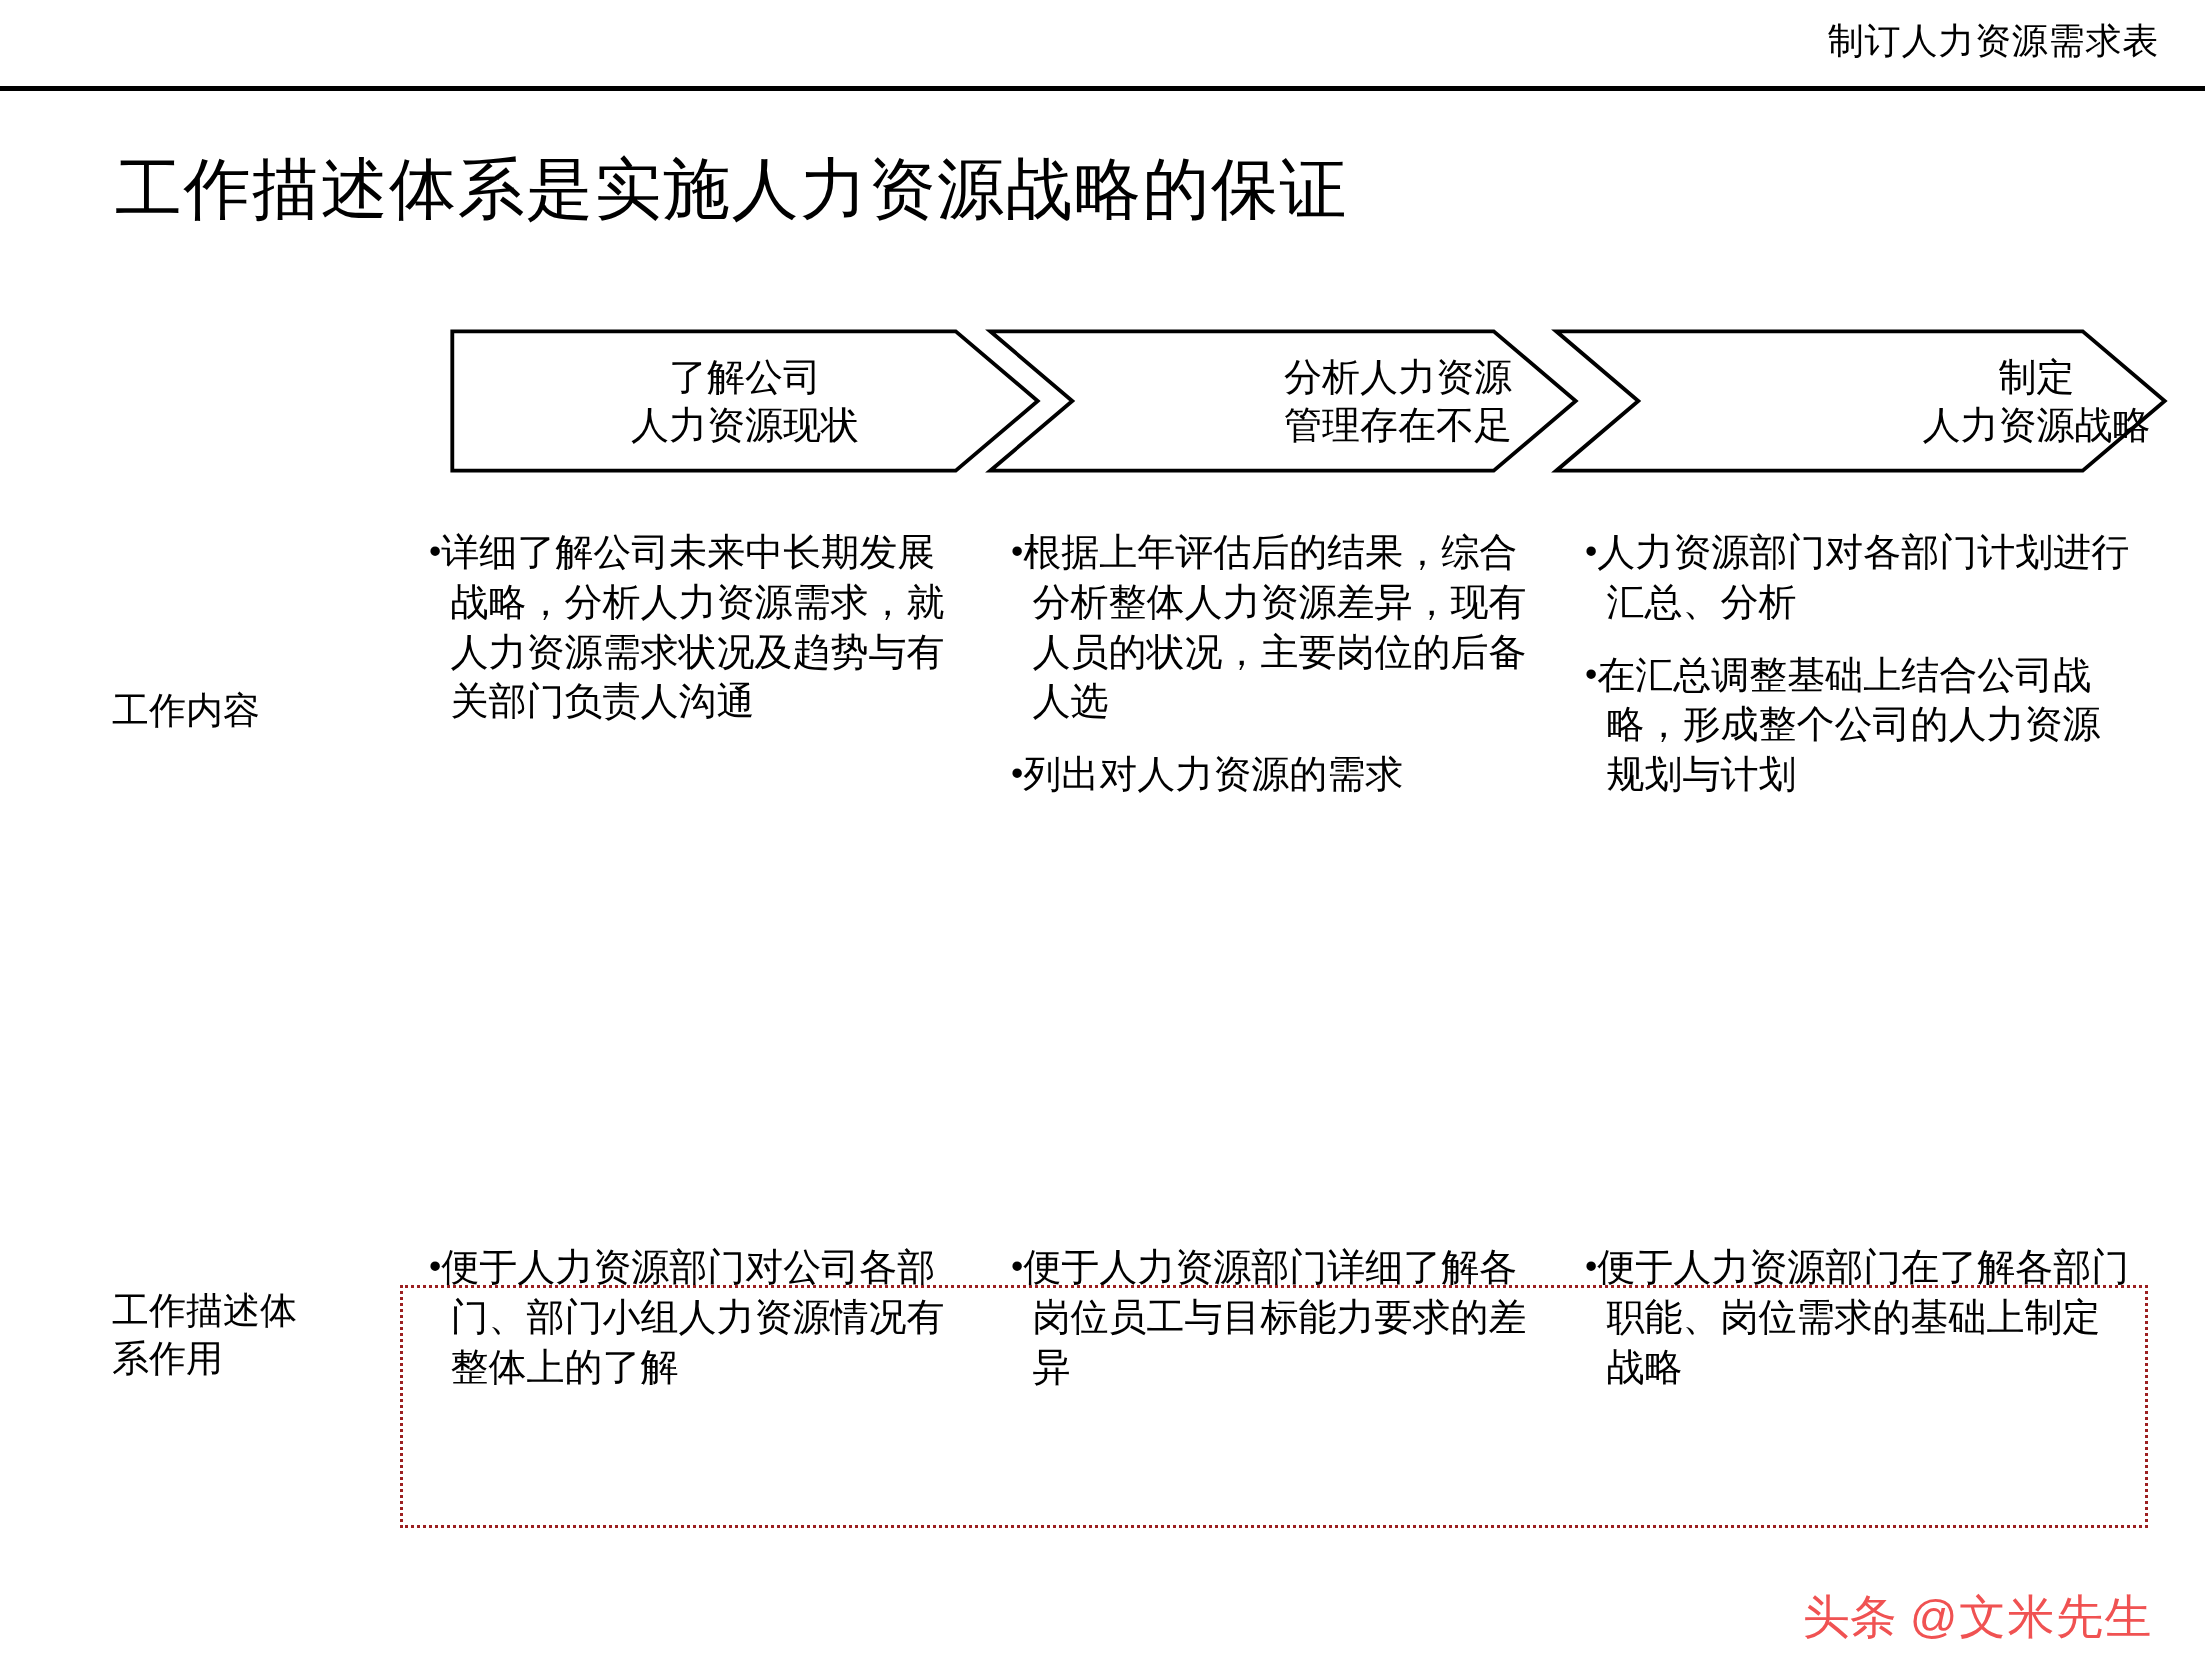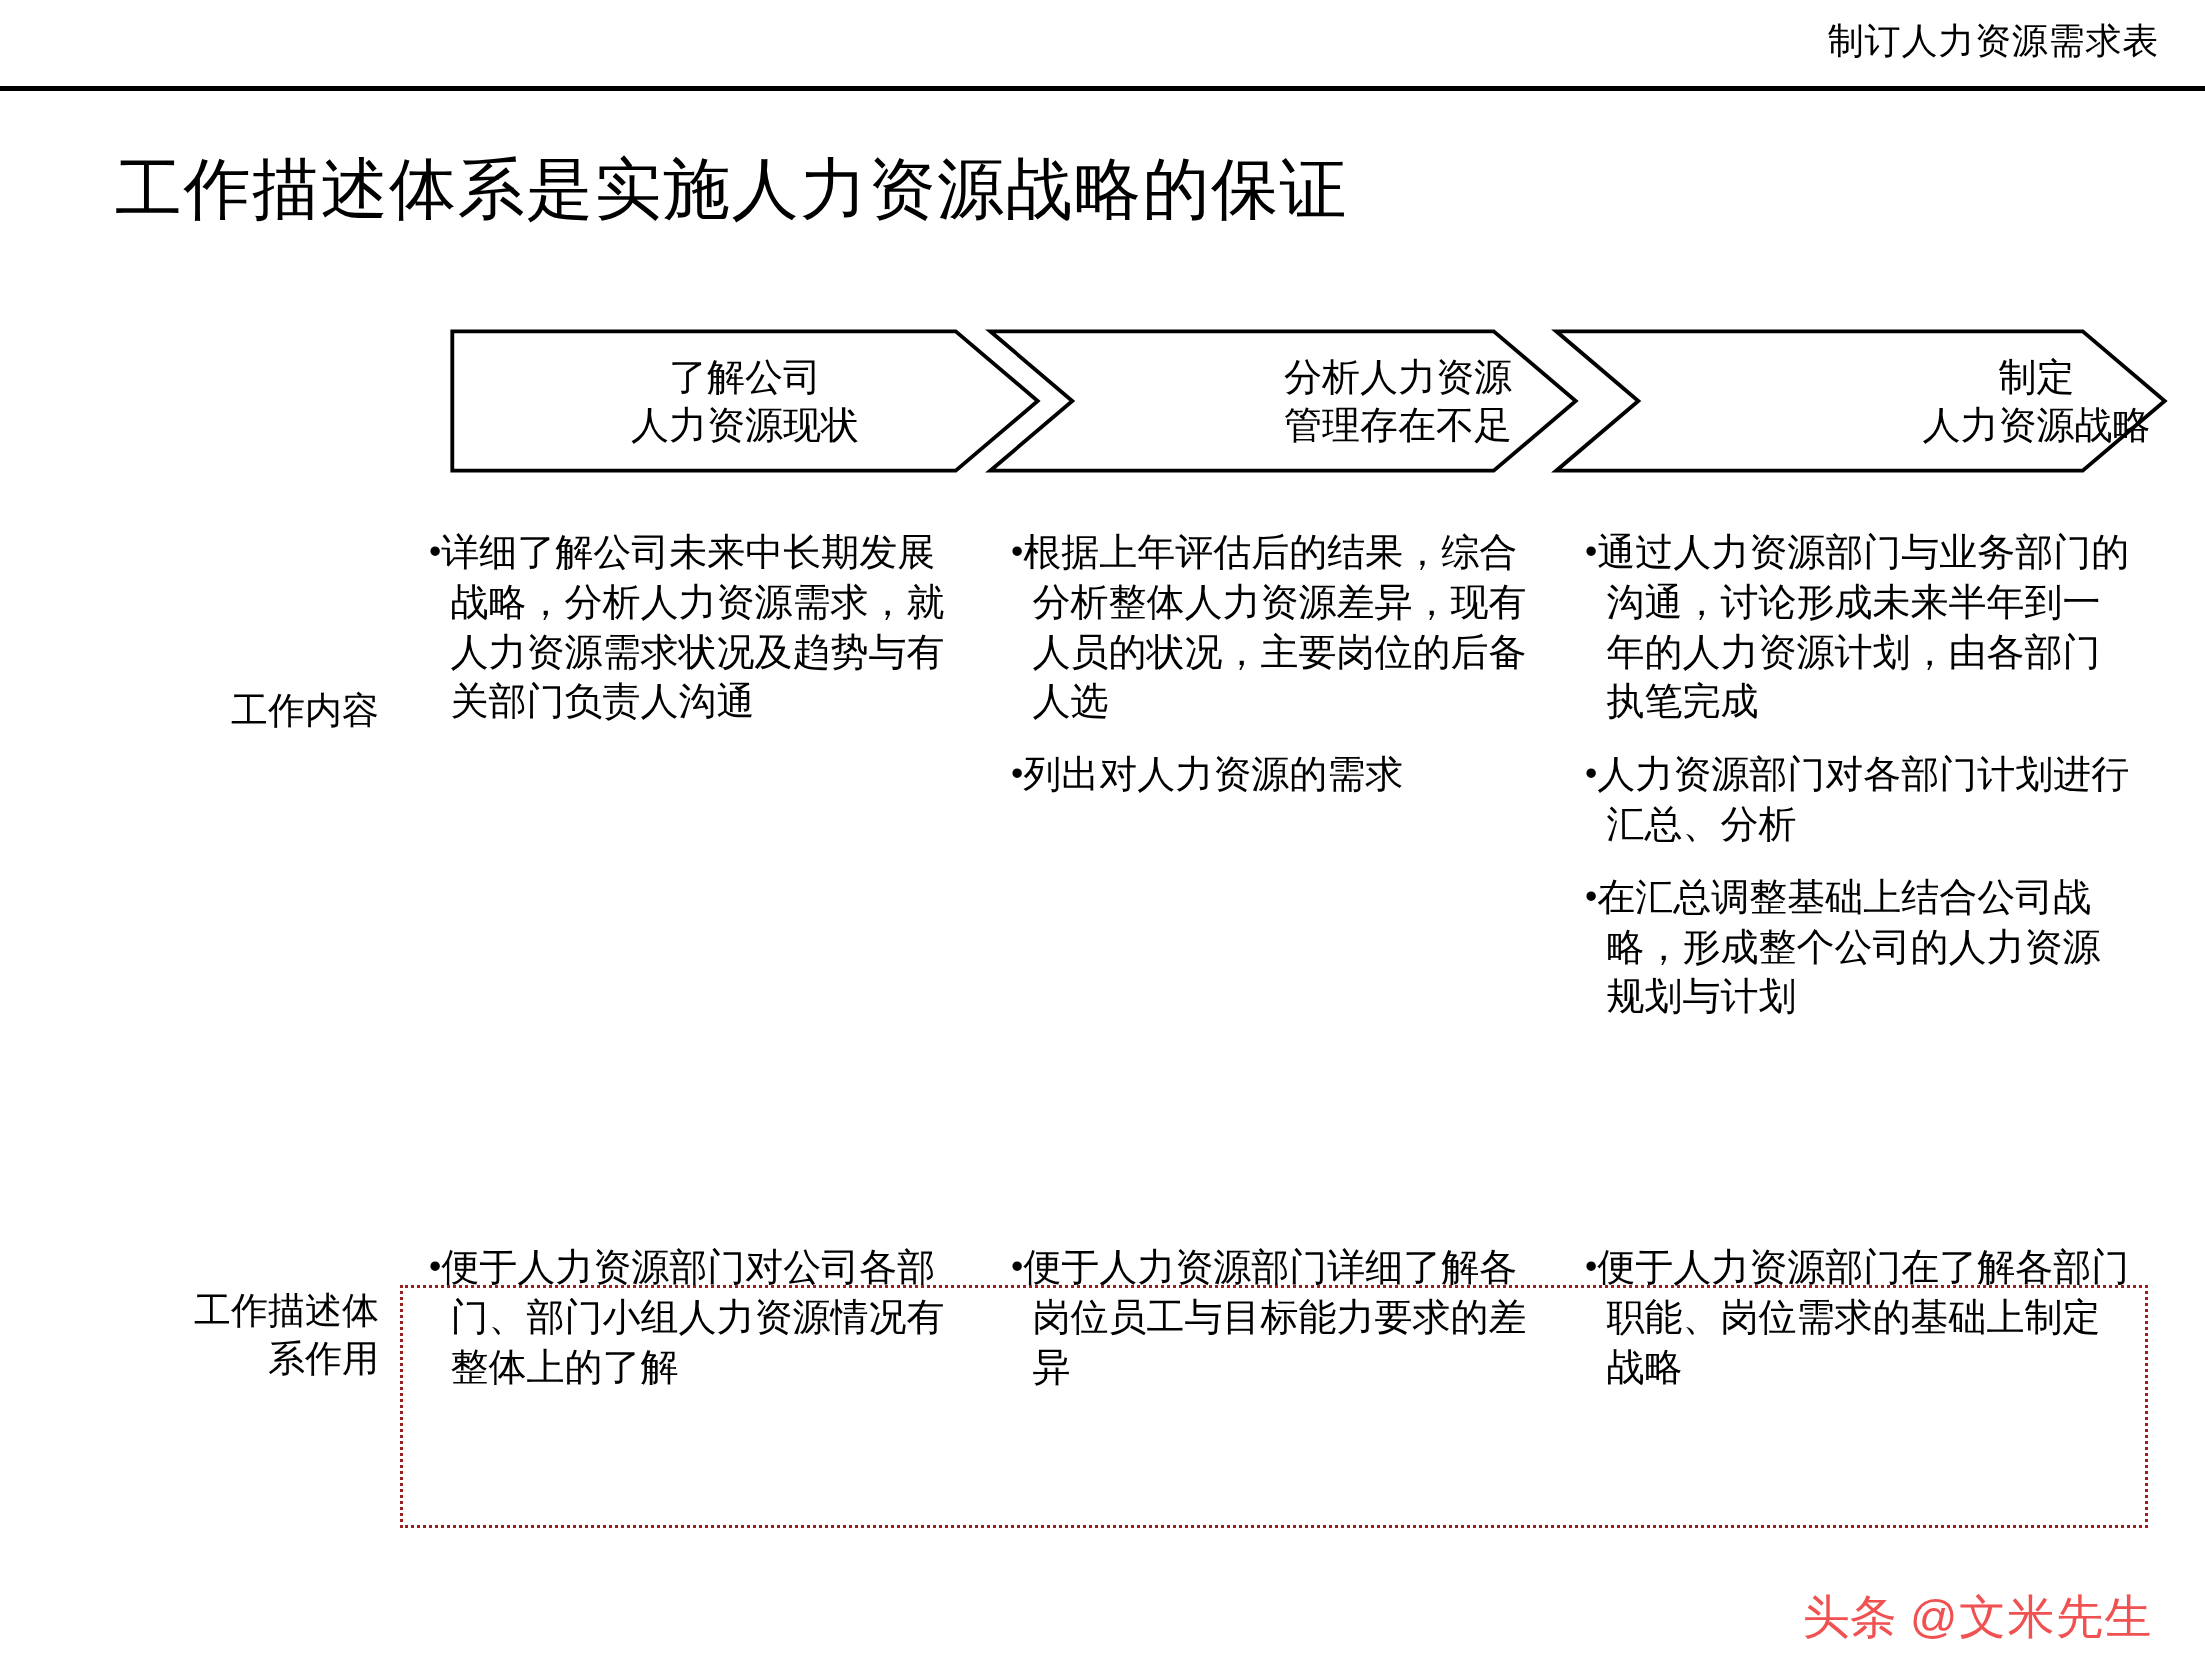--- a/index.html
+++ b/index.html
@@ -100,23 +100,23 @@
     left: 0;
     top: 528px;
     width: 2205px;
   }
   .grid-row {
     position: relative;
     width: 2205px;
   }
   .row-label {
     position: absolute;
-    left: 96px;
+    left: 112px;
     width: 283px;
-    text-align: right;
+    text-align: left;
     font-size: 37px;
     line-height: 1.3;
   }
   .row-cells {
     position: absolute;
     left: 429px;
     top: 0;
     width: 1761px;
   }
   .cell {
@@ -227,21 +227,20 @@
       <div class="cell cell-1">
         <div class="bullet"><span class="dot">•</span><span>详细了解公司未来中长期发展战略，分析人力资源需求，就人力资源需求状况及趋势与有关部门负责人沟通</span></div>
       </div>
 
       <div class="cell cell-2">
         <div class="bullet"><span class="dot">•</span><span>根据上年评估后的结果，综合分析整体人力资源差异，现有人员的状况，主要岗位的后备人选</span></div>
         <div class="bullet"><span class="dot">•</span><span>列出对人力资源的需求</span></div>
       </div>
 
       <div class="cell cell-3">
-        <div class="bullet"><span class="dot">•</span><span>通过人力资源部门与业务部门的沟通，讨论形成未来半年到一年的人力资源计划，由各部门执笔完成</span></div>
         <div class="bullet"><span class="dot">•</span><span>人力资源部门对各部门计划进行汇总、分析</span></div>
         <div class="bullet"><span class="dot">•</span><span>在汇总调整基础上结合公司战略，形成整个公司的人力资源规划与计划</span></div>
       </div>
 
     </div>
   </div>
 
   <div class="grid-row" id="row-effect">
     <div class="row-label">
       <span>工作描述体</span><br>

